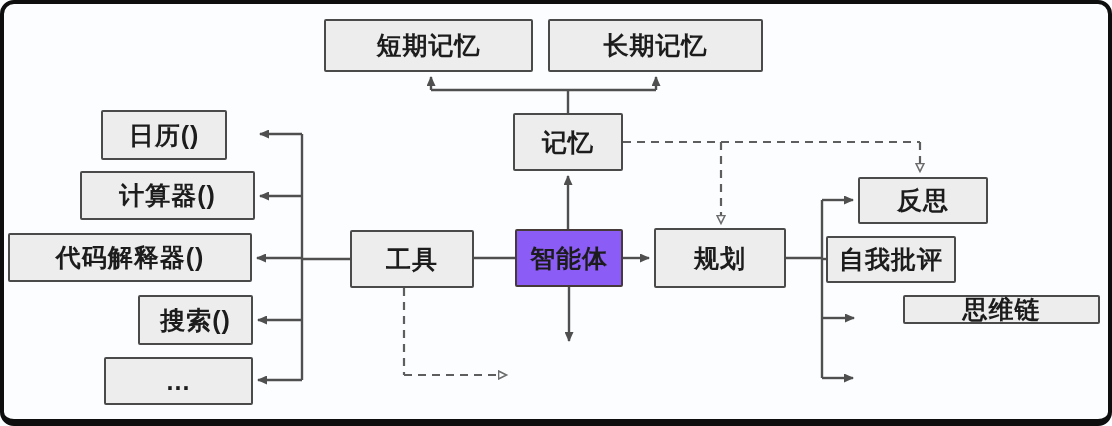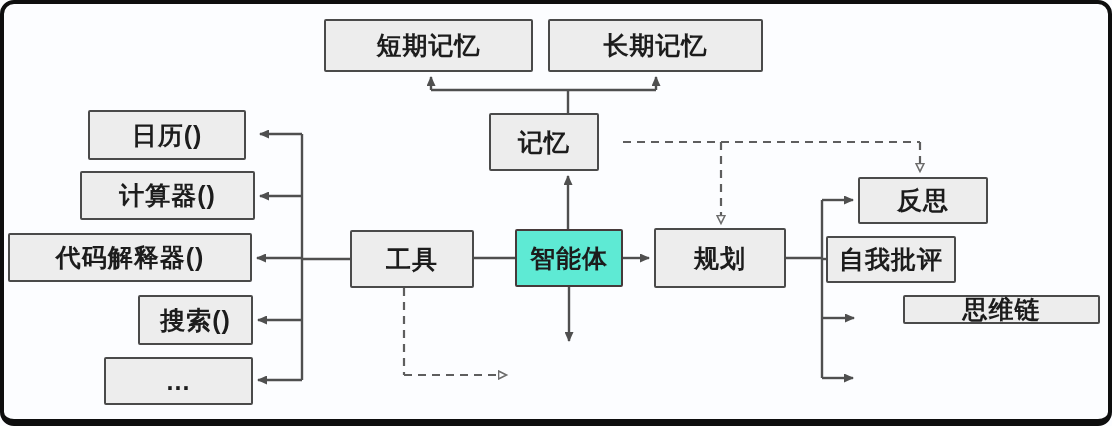--- a/index.html
+++ b/index.html
@@ -40,21 +40,21 @@
     align-items: center;
     justify-content: center;
     font-size: 25px;
     font-weight: 700;
     color: #1c1c1c;
     letter-spacing: 1px;
     z-index: 2;
     white-space: nowrap;
   }
   .node.agent {
-    background: #5eead4;
+    background: #8b5cf6;
     border-color: #463a3a;
   }
 </style>
 </head>
 <body>
 
 <div class="card">
 
   <svg class="edges" width="1112" height="426" viewBox="0 0 1112 426">
     <defs>
@@ -116,30 +116,30 @@
         <path d="M404,288 V375"></path>
         <path d="M404,375 H506" marker-end="url(#arrOpen)"></path>
       </g>
     </g>
   </svg>
 
   <div class="node" style="left:324px;top:19px;width:209px;height:53px">短期记忆</div>
 
   <div class="node" style="left:548px;top:19px;width:215px;height:53px">长期记忆</div>
 
-  <div class="node" style="left:489px;top:113px;width:110px;height:58px">记忆</div>
+  <div class="node" style="left:513px;top:113px;width:110px;height:58px">记忆</div>
 
   <div class="node agent" style="left:515px;top:229px;width:108px;height:58px">智能体</div>
 
   <div class="node" style="left:350px;top:230px;width:124px;height:58px">工具</div>
 
   <div class="node" style="left:654px;top:228px;width:132px;height:60px">规划</div>
 
 
-  <div class="node" style="left:88px;top:110px;width:158px;height:50px">日历()</div>
+  <div class="node" style="left:101px;top:110px;width:126px;height:50px">日历()</div>
 
   <div class="node" style="left:80px;top:171px;width:175px;height:49px">计算器()</div>
 
   <div class="node" style="left:138px;top:295px;width:115px;height:50px">搜索()</div>
 
   <div class="node" style="left:8px;top:233px;width:244px;height:49px">代码解释器()</div>
 
   <div class="node" style="left:104px;top:357px;width:149px;height:48px">...</div>
 
   <div class="node" style="left:858px;top:177px;width:130px;height:47px">反思</div>

